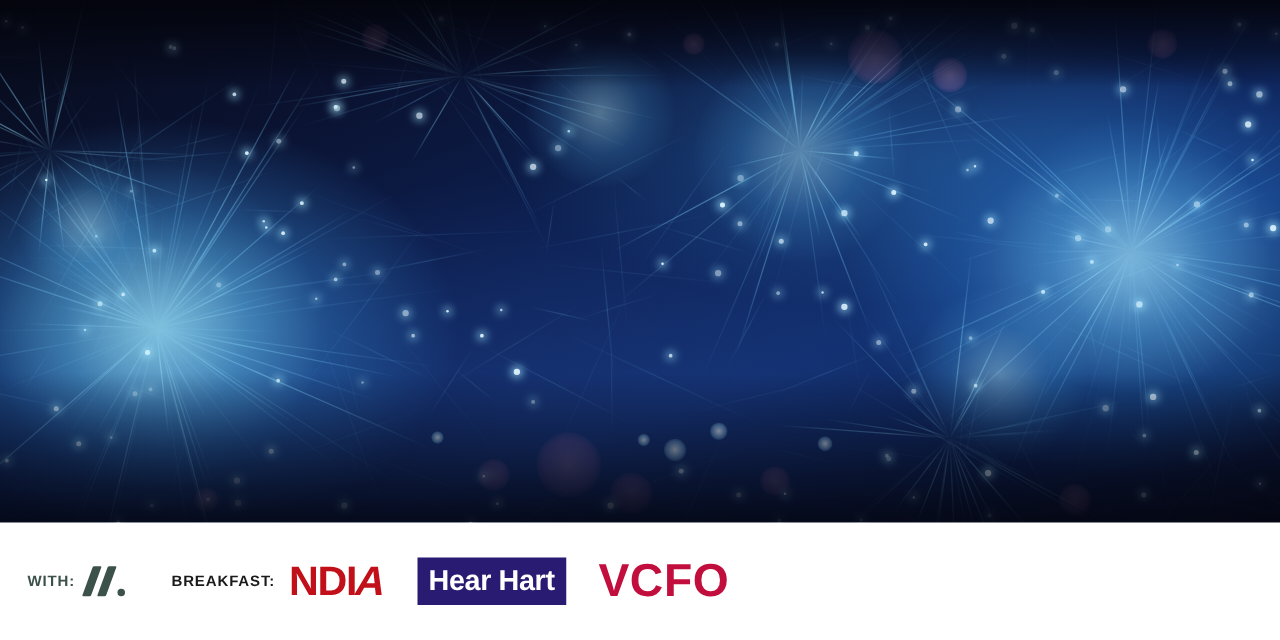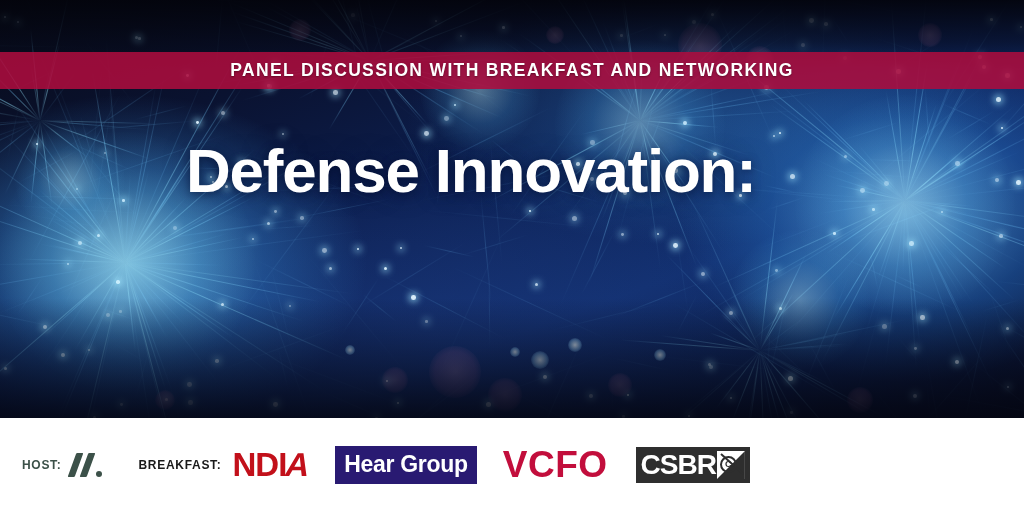--- a/index.html
+++ b/index.html
@@ -656,60 +656,46 @@
         <div class="bokeh" style="left:531px;top:351px;width:18px;height:18px;background:radial-gradient(circle,rgba(235,250,255,.85) 0%,rgba(150,215,255,.45) 55%,rgba(60,140,220,0) 80%);"></div>
         <div class="bokeh" style="left:568px;top:338px;width:14px;height:14px;background:radial-gradient(circle,rgba(235,250,255,.85) 0%,rgba(150,215,255,.45) 55%,rgba(60,140,220,0) 80%);"></div>
         <div class="bokeh" style="left:510px;top:347px;width:10px;height:10px;background:radial-gradient(circle,rgba(235,250,255,.85) 0%,rgba(150,215,255,.45) 55%,rgba(60,140,220,0) 80%);"></div>
         <div class="bokeh" style="left:654px;top:349px;width:12px;height:12px;background:radial-gradient(circle,rgba(235,250,255,.85) 0%,rgba(150,215,255,.45) 55%,rgba(60,140,220,0) 80%);"></div>
         <div class="bokeh" style="left:345px;top:345px;width:10px;height:10px;background:radial-gradient(circle,rgba(235,250,255,.85) 0%,rgba(150,215,255,.45) 55%,rgba(60,140,220,0) 80%);"></div>
       </div>
     <div class="hero-dark-top"></div>
     <div class="hero-dark-bot"></div>
   </div>
 
-  <div class="strap">
-    <span>PANEL DISCUSSION WITH BREAKFAST AND NETWORKING</span>
+
+  <div class="title">
   </div>
 
-  <div class="title">
-    <div class="tl tl2">Defense Innovation:</div>
-  </div>
-
   <div class="footer">
 
     <div class="host-block">
-      <div class="host-lbl">HOST:</div>
+      <div class="host-lbl">WITH:</div>
       <div class="hh-mark">
         <div class="hh-s" style="left:0;top:1px;"></div>
         <div class="hh-s" style="left:12px;top:1px;"></div>
         <div class="hh-dot" style="left:24px;top:19px;"></div>
       </div>
     </div>
 
     <div class="spon-block">
       <div class="spon-lbl">BREAKFAST:</div>
 
       <div class="ndia">
         <span>NDI</span>
           <span class="slant">A</span>
       </div>
     </div>
 
     <div class="hear">
-      <span>Hear Group</span>
+      <span>Hear Hart</span>
     </div>
 
     <div class="vcfo">VCFO</div>
 
 
-    <div class="csbr">
-      <div class="ct">CSBR</div>
-      <div class="cmark">
-        <div class="cm-tri"></div>
-        <div class="cm-line"></div>
-        <div class="cm-ring">
-            <i>C</i>
-          </div>
-      </div>
-    </div>
 
   </div>
 </div>
 
 </body></html>

